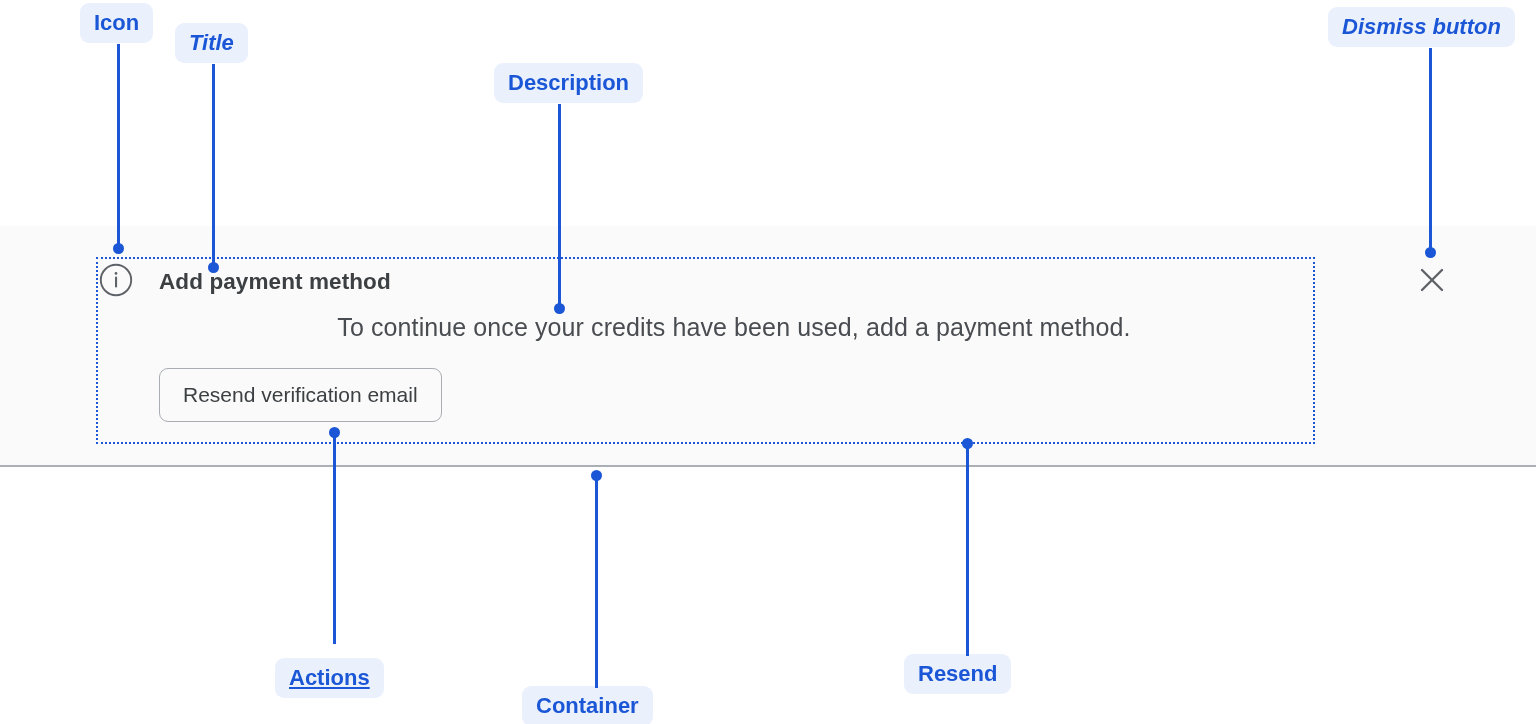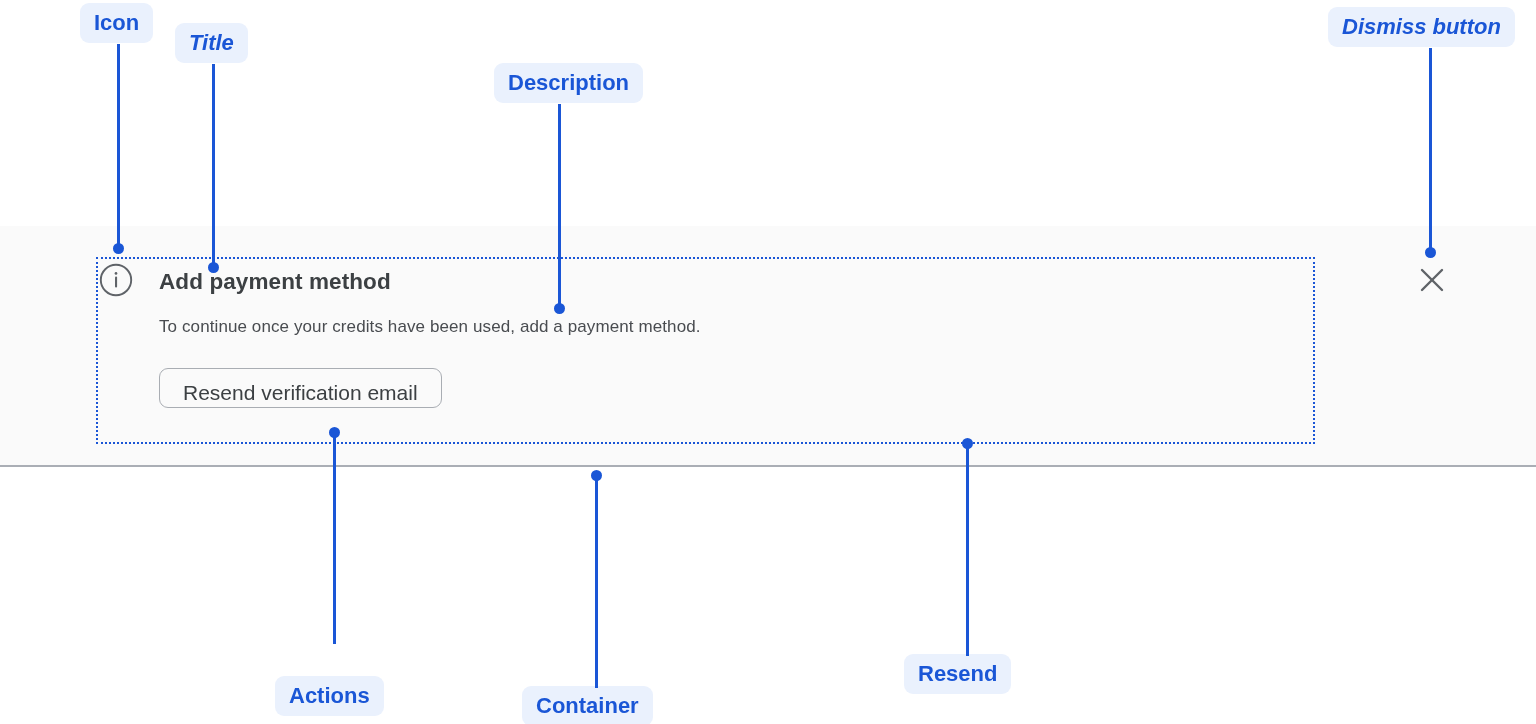--- a/index.html
+++ b/index.html
@@ -64,36 +64,37 @@
     font-weight: bold;
     color: #3c4043;
     line-height: 30px;
     letter-spacing: 0.1px;
     white-space: nowrap;
     margin-top: 8px;
   }
 
   .description {
     margin-top: 15px;
-    font-size: 17px;
+    font-size: 25px;
     font-weight: normal;
     color: #494c50;
     line-height: 30px;
     letter-spacing: 0.1px;
     white-space: nowrap;
+    text-align: center;
   }
 
   .actions {
     margin-top: 26px;
   }
 
   .action-btn {
     display: inline-block;
     padding: 0 23px;
-    height: 40px;
+    height: 54px;
     line-height: 48px;
     font-size: 21px;
     font-family: "Liberation Sans", sans-serif;
     color: #3c4043;
     background: #fafafa;
     border: 1.6px solid #a9adb3;
     border-radius: 9px;
     cursor: pointer;
     white-space: nowrap;
   }
@@ -190,21 +191,21 @@
     <div class="anno-dot" style="left:207.5px; top:262px;"></div>
 
     <div class="anno-pill" style="left:474px; top:63px;margin-left:20px;">Description</div>
     <div class="anno-line" style="left:558px; top:104px; height:205px;"></div>
     <div class="anno-dot" style="left:553.5px; top:303px;"></div>
 
     <div class="anno-pill" style="left:1328px; top:7px;font-style:italic;">Dismiss button</div>
     <div class="anno-line" style="left:1429px; top:48px; height:204px;"></div>
     <div class="anno-dot" style="left:1424.5px; top:247px;"></div>
 
-    <div class="anno-pill" style="left:275px; top:676px;">Actions</div>
+    <div class="anno-pill" style="left:275px; top:658px;text-decoration:underline;">Actions</div>
     <div class="anno-line" style="left:333px; top:436px; height:208px;"></div>
     <div class="anno-dot" style="left:328.5px; top:427px;"></div>
 
     <div class="anno-pill" style="left:522px; top:686px;">Container</div>
     <div class="anno-line" style="left:595px; top:480px; height:208px;"></div>
     <div class="anno-dot" style="left:590.5px; top:470px;"></div>
 
     <div class="anno-pill" style="left:904px; top:654px;">Resend</div>
     <div class="anno-line" style="left:966px; top:448px; height:208px;"></div>
     <div class="anno-dot" style="left:961.5px; top:438px;"></div>

